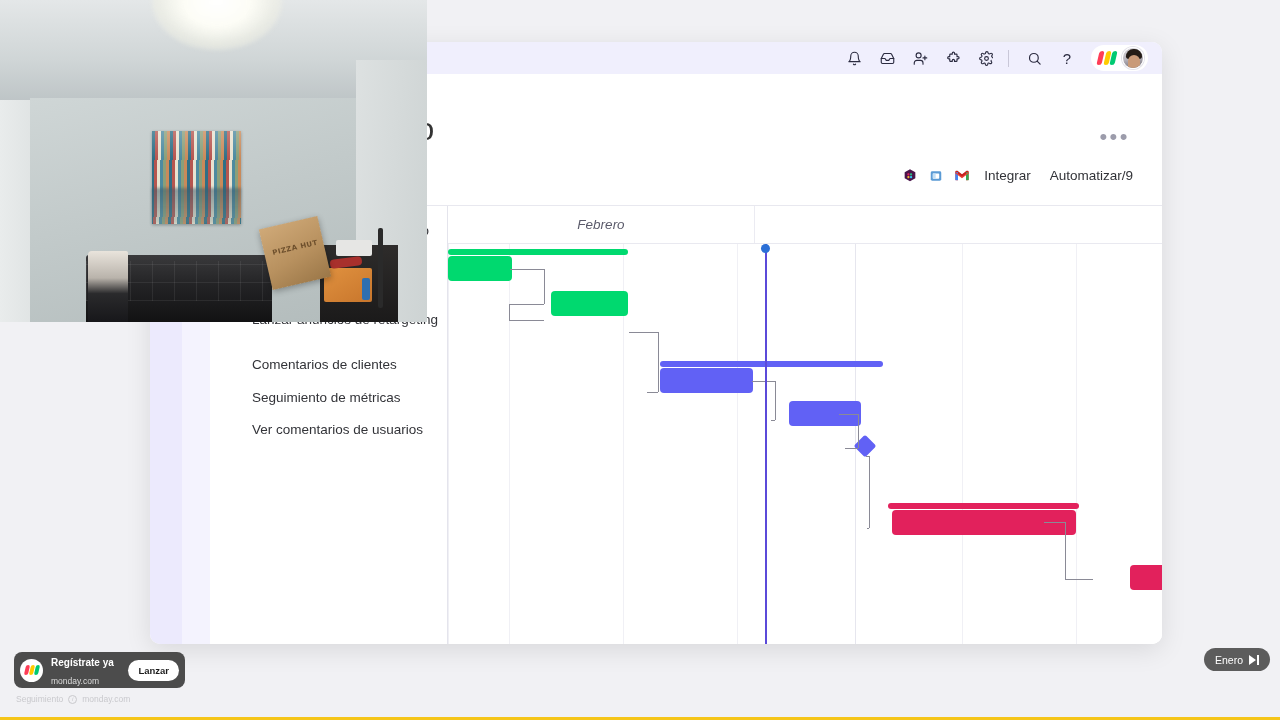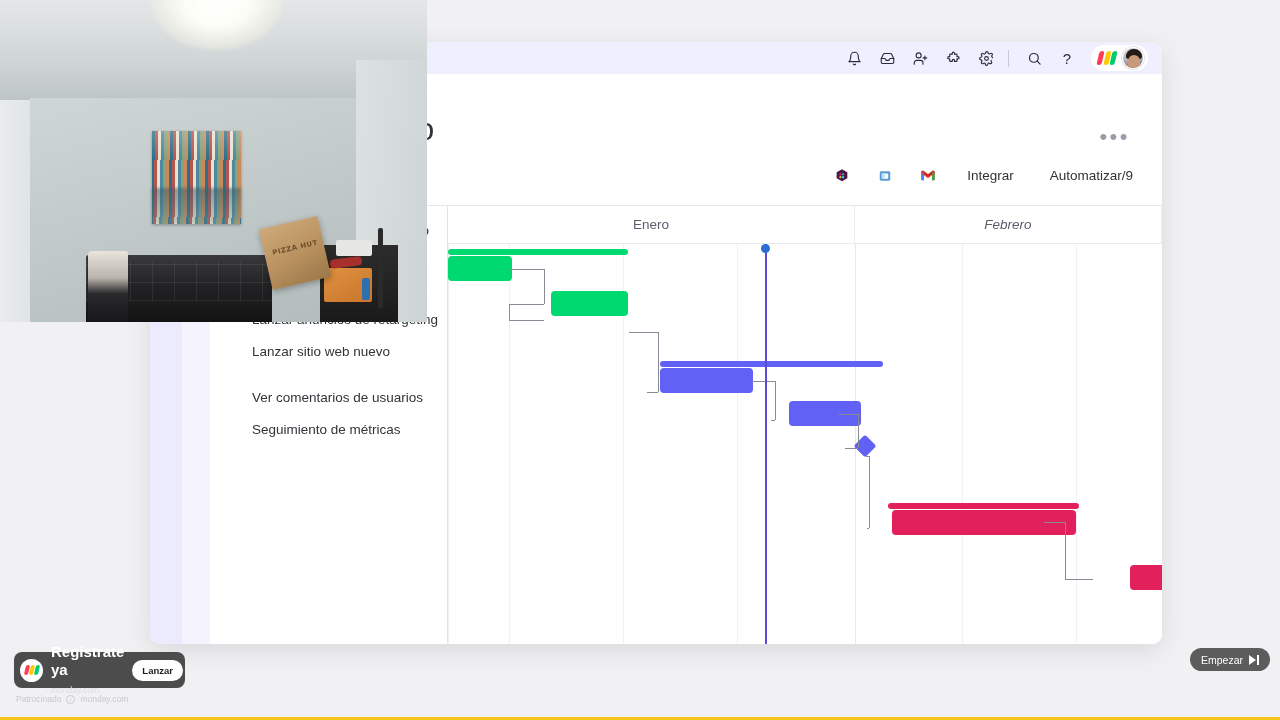--- a/index.html
+++ b/index.html
@@ -114,21 +114,21 @@
     right: 32px; top: 52px;
     font-size: 22px; letter-spacing: 2.5px;
     color: #9c9cab;
     cursor: pointer;
     line-height: 1;
   }
   .board-subrow {
     position: absolute;
     right: 24px; top: 92px;
     display: flex; align-items: center;
-    gap: 26px;
+    gap: 9px;
     justify-content: flex-end;
   }
   .intg-ico { width: 17px; height: 17px; display:flex; align-items:center; justify-content:center; }
   .subrow-link {
     font-size: 13.5px; color: #323338; cursor: pointer;
     padding: 2px 5px; border-radius: 4px; white-space: nowrap;
   }
 
   
   .board-body {
@@ -324,21 +324,21 @@
     z-index: 50;
   }
   .ad-logo {
     width: 23px; height: 23px; border-radius: 50%;
     background: #fff;
     display:flex; align-items:center; justify-content:center; gap:1px;
     flex: 0 0 23px;
   }
   .ad-logo .ml-bar { width:4px; height:10px; }
   .ad-txt { flex: 1 1 auto; line-height: 1.12; }
-  .ad-title { font-size: 15px; color:#fff; font-weight: bold; }
+  .ad-title { font-size: 10px; color:#fff; font-weight: bold; }
   .ad-sub { font-size: 8.5px; color:#dcdcdc; }
   .ad-btn {
     background:#fff; color:#1c1c1c;
     font-size: 9.5px; font-weight: bold;
     border-radius: 13px;
     padding: 5px 10px;
     cursor: pointer;
     white-space: nowrap;
   }
   #ad-sponsor {
@@ -488,34 +488,33 @@
             <span>Segmentar el público objetivo</span>
           </div>
           <div class="tl-spacer"></div>
           <div class="tl-row group">
             <span class="tl-dot" style="background: rgb(97, 97, 245);"></span>
             <span>Ejecución</span>
           </div>
           <div class="tl-row">
             <span>Lanzar anuncios de retargeting</span>
           </div>
-          <div class="tl-row">
-            <span>Lanzar sitio web nuevo</span>
-          </div>
           <div class="tl-spacer"></div>
           <div class="tl-row">
-            <span>Ver comentarios de usuarios</span>
+            <span>Comentarios de clientes</span>
           </div>
           <div class="tl-row">
             <span>Seguimiento de métricas</span>
+          </div>
+          <div class="tl-row">
+            <span>Ver comentarios de usuarios</span>
           </div>
         </div>
       <div class="gantt" id="gantt">
         <div class="gantt-head" id="gantt-head">
-            <div class="gantt-month" style="width: 57%;">Enero</div>
             <div class="gantt-month" style="width: 43%; font-style: italic;">Febrero</div>
           </div>
         <div class="gantt-grid" id="gantt-grid">
             <div class="vline" style="left: 0%;"></div>
             <div class="vline" style="left: 8.5%;"></div>
             <div class="vline" style="left: 24.5%;"></div>
             <div class="vline" style="left: 40.5%;"></div>
             <div class="vline strong" style="left: 57%;"></div>
             <div class="vline" style="left: 72%;"></div>
             <div class="vline" style="left: 88%;"></div>
@@ -585,27 +584,27 @@
       <span class="ml-bar" style="background:#00ca72"></span>
     </span>
     <span class="ad-txt">
       <span class="ad-title">Regístrate ya</span><br>
       <span class="ad-sub">monday.com</span>
     </span>
     <span class="ad-btn">Lanzar</span>
   </div>
 
   <div id="ad-sponsor">
-    <span>Patrocinado</span>
+    <span>Seguimiento</span>
     <span class="sp-i">i</span>
     <span>monday.com</span>
   </div>
 
   <div id="skip-btn">
-    <span>Empezar</span>
+    <span>Enero</span>
     <span class="skip-ico">
       <span class="skip-tri"></span>
         <span class="skip-bar"></span>
     </span>
   </div>
 
   <div id="progress-track">
     <div id="progress-fill" style="width: 100%; background: rgb(245, 197, 24);"></div>
   </div>
 

